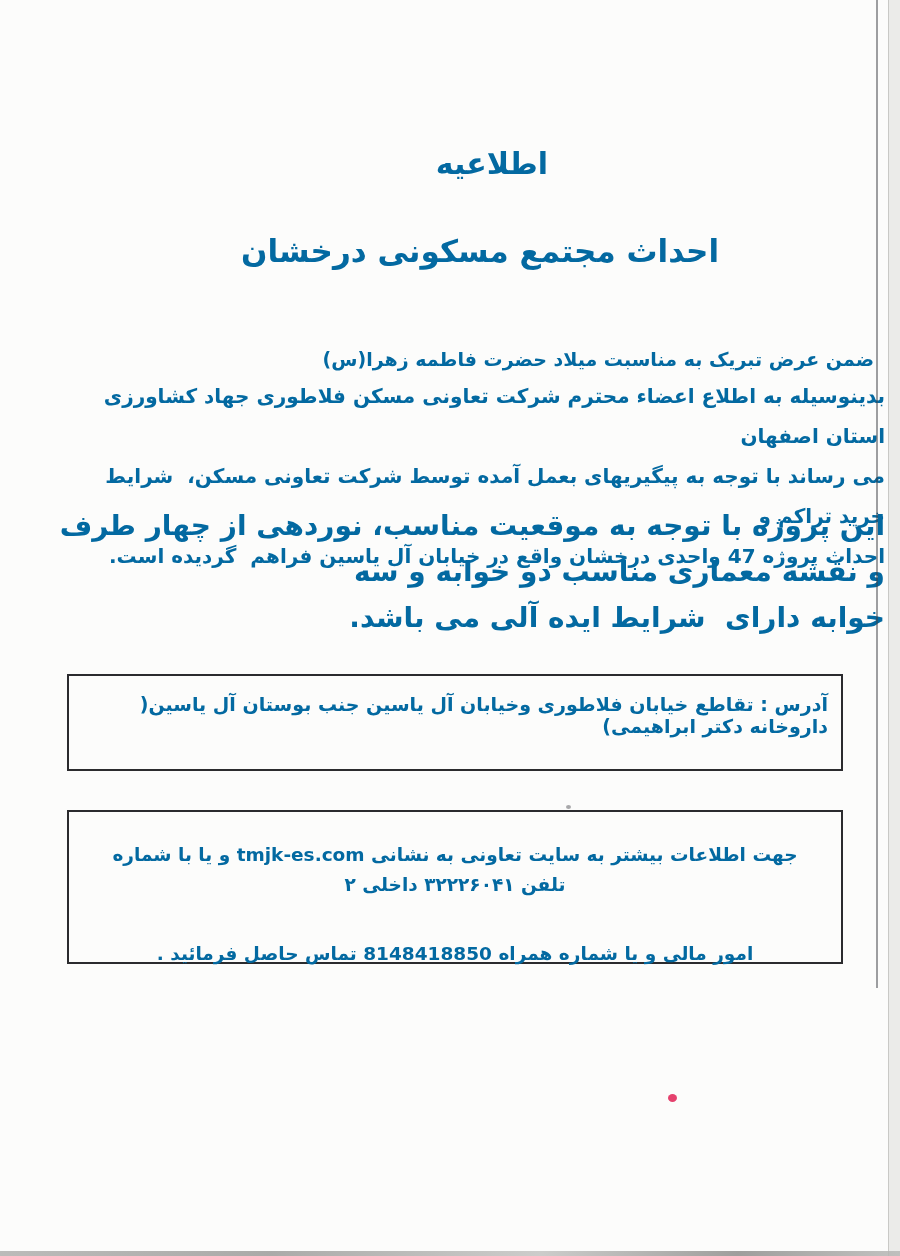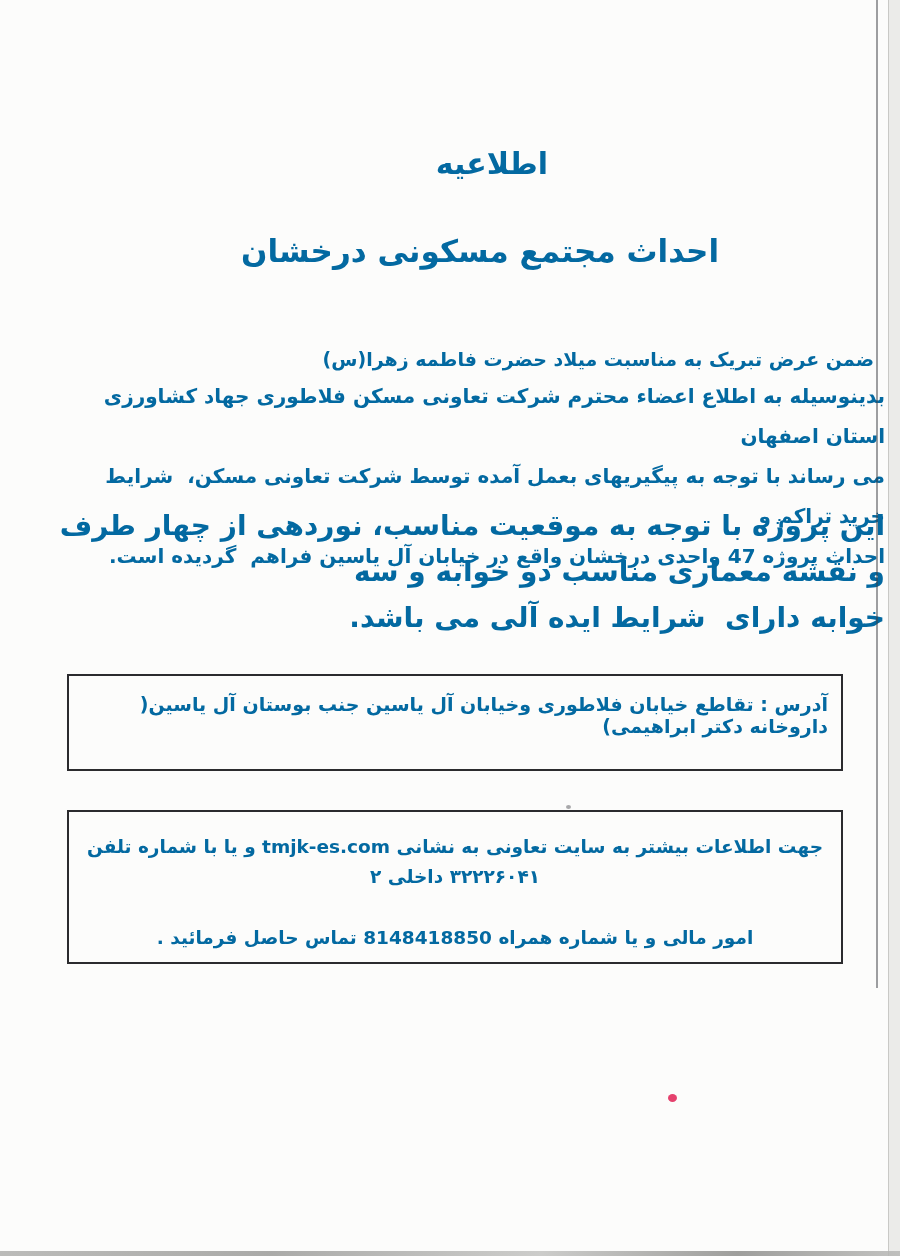--- a/index.html
+++ b/index.html
@@ -58,21 +58,21 @@
   .box-address { top: 641px; height: 97px; margin-top: 33px; }
   .box-address p {
     margin: 0;
     padding: 17px 13px 0 13px;
     text-align: right;
     font-size: 19px;
     white-space: pre-wrap;
   }
   .box-contact { top: 810px; height: 154px; }
   .box-contact .contact-line {
-    margin: 0;
+    margin: 8px;
     padding: 4px 12px;
     text-align: center;
     font-size: 18.5px;
     line-height: 30px;
     white-space: pre-wrap;
   }
   .box-contact .contact-line.first { padding-top: 20px; }
   .box-contact .contact-line.second { padding-top: 27px; }
   .ltr { direction: ltr; unicode-bidi: embed; }
   

